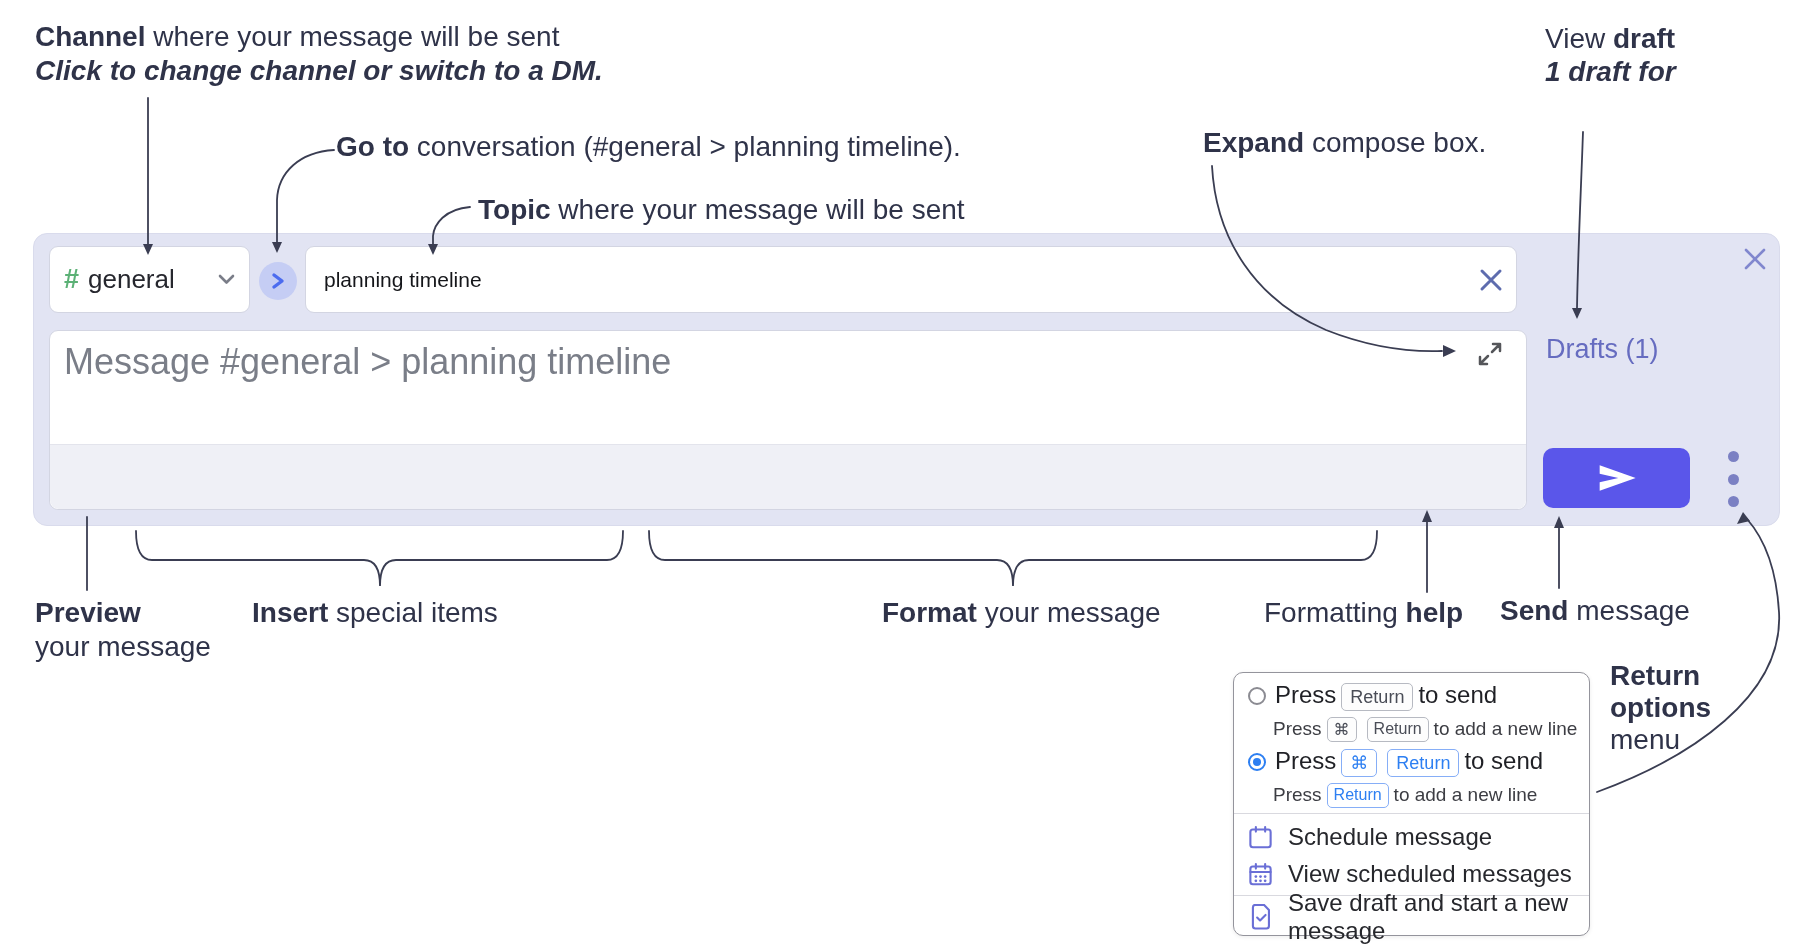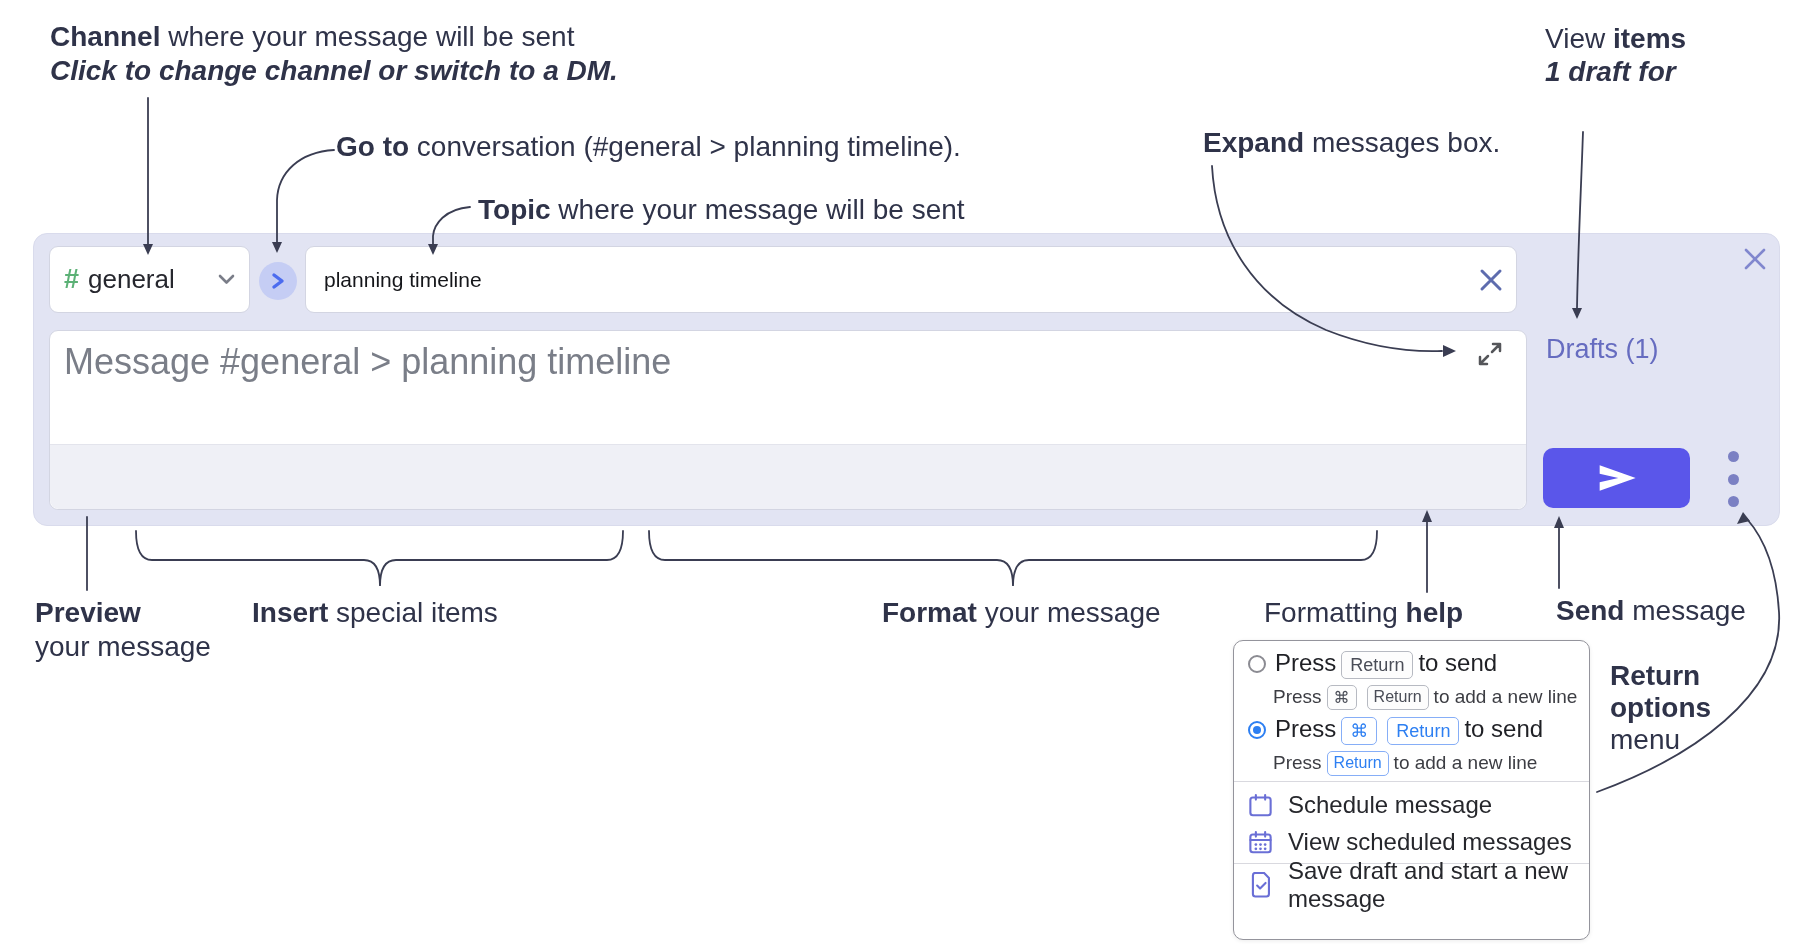--- a/index.html
+++ b/index.html
@@ -42,21 +42,21 @@
   .drafts{position:absolute;left:1546px;top:334px;font-size:27px;color:#666cc0;}
   .sendbtn{position:absolute;left:1543px;top:448px;width:147px;height:60px;border-radius:10px;
            background:#5a56ea;display:flex;align-items:center;justify-content:center;}
   .dots{position:absolute;left:1727px;top:451px;width:12px;height:56px;display:flex;flex-direction:column;
         align-items:center;justify-content:space-between;}
   .dots i{width:11px;height:11px;border-radius:50%;background:#7b80c3;}
   .closex{position:absolute;left:1741px;top:245px;width:28px;height:28px;}
   .expicon{position:absolute;left:1477px;top:341px;width:26px;height:26px;}
   .topicx{position:absolute;right:12px;width:26px;height:26px;}
   
-  .menu{position:absolute;left:1233px;top:640px;width:357px;height:300px;background:#fff;
+  .menu{position:absolute;left:1233px;top:672px;width:357px;height:264px;background:#fff;
         border:1.6px solid #94949c;border-radius:10px;box-sizing:border-box;box-shadow:0 1px 4px rgba(0,0,0,.08);}
   .mrow{position:absolute;left:0;width:100%;display:flex;align-items:center;}
   .radio{width:18px;height:18px;border:2px solid #8b8b92;border-radius:50%;box-sizing:border-box;background:#fff;}
   .radio.sel{border-color:#2d7ff2;position:relative;}
   .radio.sel::after{content:"";position:absolute;left:3px;top:3px;width:8px;height:8px;border-radius:50%;background:#2d7ff2;}
   .mmain{font-size:24px;color:#1f2025;}
   .msub{font-size:19px;color:#3c3d43;}
   .chip{display:inline-flex;align-items:center;justify-content:center;border:1.4px solid #b7bac2;
         border-radius:5px;background:#fdfdfd;color:#4a4d57;padding:0 8px;height:26px;font-size:18px;margin:0 5px;}
   .chip.sm{height:23px;font-size:16px;padding:0 6px;}
@@ -88,35 +88,35 @@
     <polygon points="277,253 272,242 282,242"></polygon>
     <polygon points="433,255 428,244 438,244"></polygon>
     <polygon points="1456,351 1443,345 1443,357"></polygon>
     <polygon points="1577,319 1572,308 1582,308"></polygon>
     <polygon points="1427,510 1422,522 1432,522"></polygon>
     <polygon points="1559,516 1554,528 1564,528"></polygon>
     <polygon points="1743,512 1737,524 1750,521"></polygon>
   </g>
 </svg>
 
-<div class="lbl" style="left:50px;top:20px;">
+<div class="lbl" style="left:35px;top:20px;">
   <div><b>Channel</b><span> where your message will be sent</span></div>
   <div class="it">Click to change channel or switch to a DM.</div>
 </div>
 <div class="lbl" style="left:336px;top:130px;">
   <b>Go to</b><span> conversation (#general &gt; planning timeline).</span>
 </div>
 <div class="lbl" style="left:478px;top:193px;">
   <b>Topic</b><span> where your message will be sent</span>
 </div>
 <div class="lbl" style="left:1203px;top:126px;">
-  <b>Expand</b><span> messages box.</span>
+  <b>Expand</b><span> compose box.</span>
 </div>
 <div class="lbl" style="left:1545px;top:22px;line-height:33px;">
-  <div><span>View </span><b>items</b></div>
+  <div><span>View </span><b>draft</b></div>
   <div class="it">1 draft for</div>
 </div>
 
 <div class="panel"></div>
 
 <div class="whitebox chanbox" style="z-index:2;">
   <span class="hash">#</span>
   <span class="channame">general</span>
   <svg width="17" height="11" viewBox="0 0 17 11">
     <polyline points="2,2 8.5,8.5 15,2" fill="none" stroke="#7a7d88" stroke-width="2.6" stroke-linecap="round" stroke-linejoin="round"></polyline>
@@ -272,21 +272,21 @@
 </div>
 <div class="lbl" style="left:252px;top:596px;">
   <b>Insert</b><span> special items</span>
 </div>
 <div class="lbl" style="left:882px;top:596px;">
   <b>Format</b><span> your message</span>
 </div>
 <div class="lbl" style="left:1264px;top:596px;">
   <span>Formatting </span><b>help</b>
 </div>
-<div class="lbl" style="left:1556px;top:594px;">
+<div class="lbl" style="left:1500px;top:594px;">
   <b>Send</b><span> message</span>
 </div>
 <div class="lbl" style="left:1610px;top:660px;line-height:32px;">
   <div><b>Return</b></div>
   <div><b>options</b></div>
   <div>menu</div>
 </div>
 
 <div class="menu" style="z-index:4;">
   <div class="mrow" style="top:8px;height:30px;">

